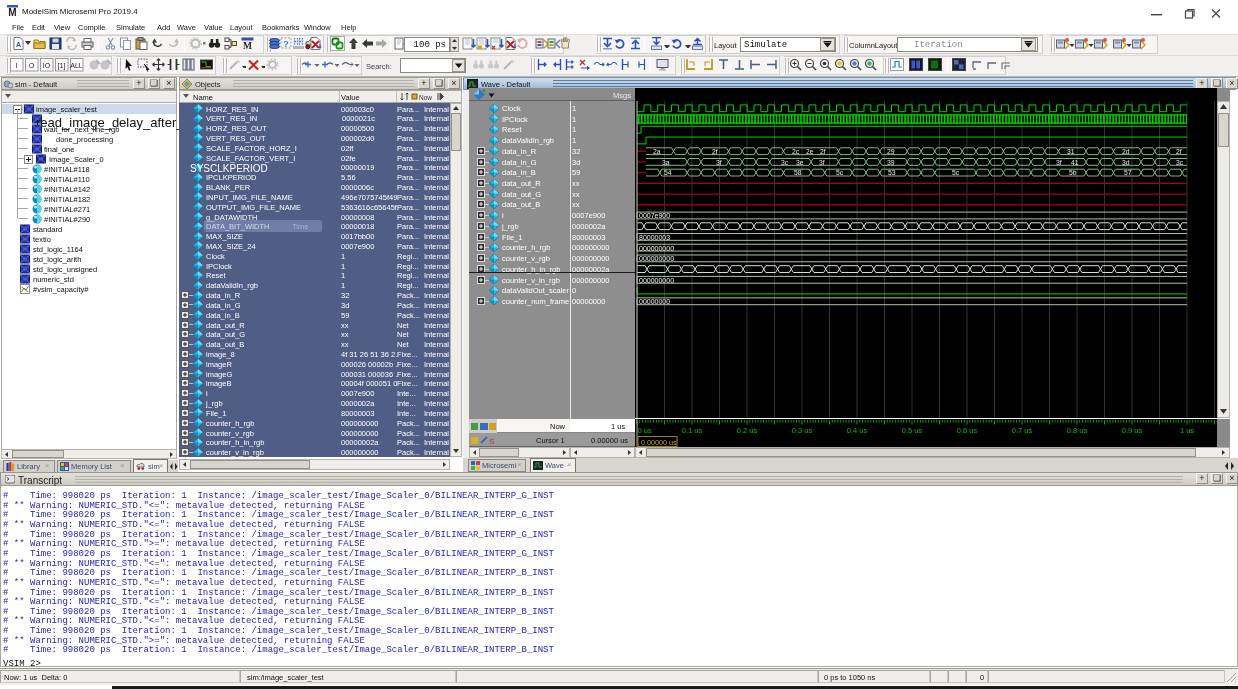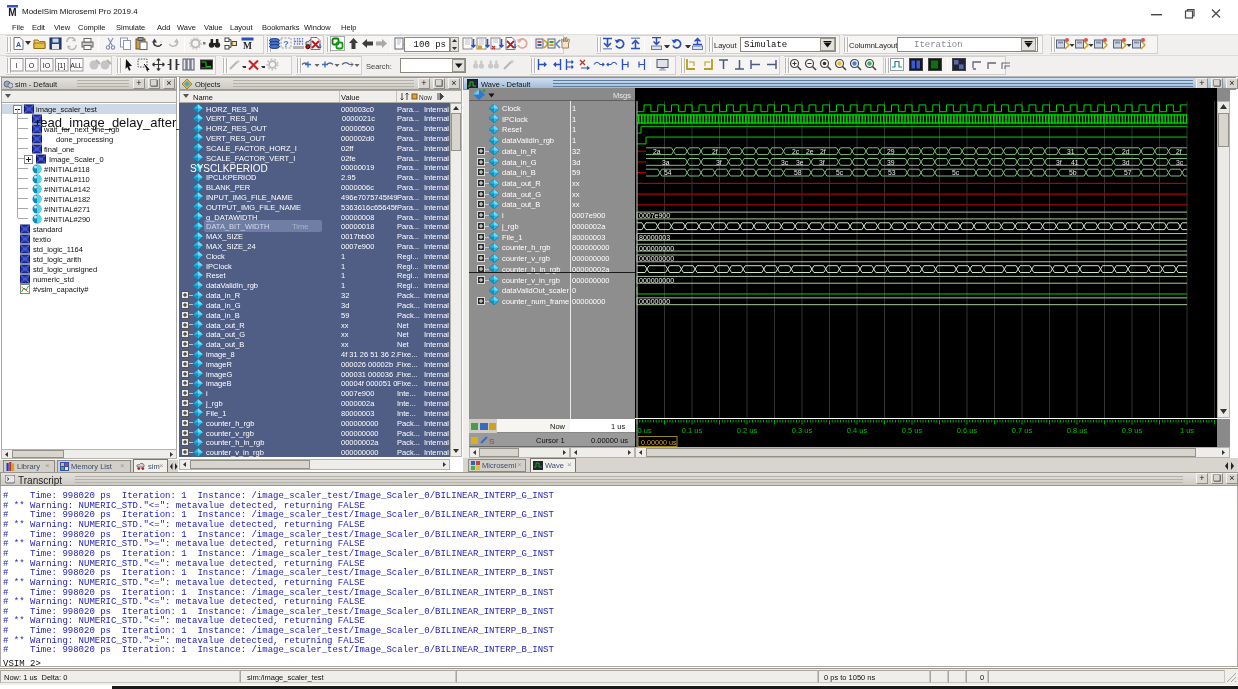--- a/index.html
+++ b/index.html
@@ -860,21 +860,21 @@
     <div style="position:absolute;left:190px;top:163.42000000000002px;white-space:pre;font-size:10px;color:#fff;">SYSCLKPERIOD</div>
     <div style="position:absolute;left:341px;top:163.42000000000002px;width:57px;height:9px;overflow:hidden;font-size:7.5px;color:#fff;white-space:pre;">00000019</div>
     <div style="position:absolute;left:397px;top:163.42000000000002px;white-space:pre;font-size:7.5px;color:#fff;">Para...</div>
     <div style="position:absolute;left:424px;top:163.42000000000002px;white-space:pre;font-size:7.5px;color:#fff;">Internal</div>
     <svg style="position:absolute;left:193px;top:172.74px;" width="10" height="9" viewBox="0 0 10 9">
       <path d="M5 0 L10 4.5 L5 9 L0 4.5 Z" fill="#28b8e8" stroke="#0a6a90" stroke-width="0.6"></path>
       <path d="M5 0 L10 4.5 L5 4.5 Z" fill="#70dcf8"></path>
       <path d="M5 9 L0 4.5 L5 4.5 Z" fill="#1090c0"></path>
     </svg>
     <div style="position:absolute;left:206px;top:173.24px;white-space:pre;font-size:7.5px;color:#fff;">IPCLKPERIOD</div>
-    <div style="position:absolute;left:341px;top:173.24px;width:57px;height:9px;overflow:hidden;font-size:7.5px;color:#fff;white-space:pre;">2.95</div>
+    <div style="position:absolute;left:341px;top:173.24px;width:57px;height:9px;overflow:hidden;font-size:7.5px;color:#fff;white-space:pre;">5.56</div>
     <div style="position:absolute;left:397px;top:173.24px;white-space:pre;font-size:7.5px;color:#fff;">Para...</div>
     <div style="position:absolute;left:424px;top:173.24px;white-space:pre;font-size:7.5px;color:#fff;">Internal</div>
     <svg style="position:absolute;left:193px;top:182.56px;" width="10" height="9" viewBox="0 0 10 9">
       <path d="M5 0 L10 4.5 L5 9 L0 4.5 Z" fill="#28b8e8" stroke="#0a6a90" stroke-width="0.6"></path>
       <path d="M5 0 L10 4.5 L5 4.5 Z" fill="#70dcf8"></path>
       <path d="M5 9 L0 4.5 L5 4.5 Z" fill="#1090c0"></path>
     </svg>
     <div style="position:absolute;left:206px;top:183.06px;white-space:pre;font-size:7.5px;color:#fff;">BLANK_PER</div>
     <div style="position:absolute;left:341px;top:183.06px;width:57px;height:9px;overflow:hidden;font-size:7.5px;color:#fff;white-space:pre;">0000006c</div>
     <div style="position:absolute;left:397px;top:183.06px;white-space:pre;font-size:7.5px;color:#fff;">Para...</div>

